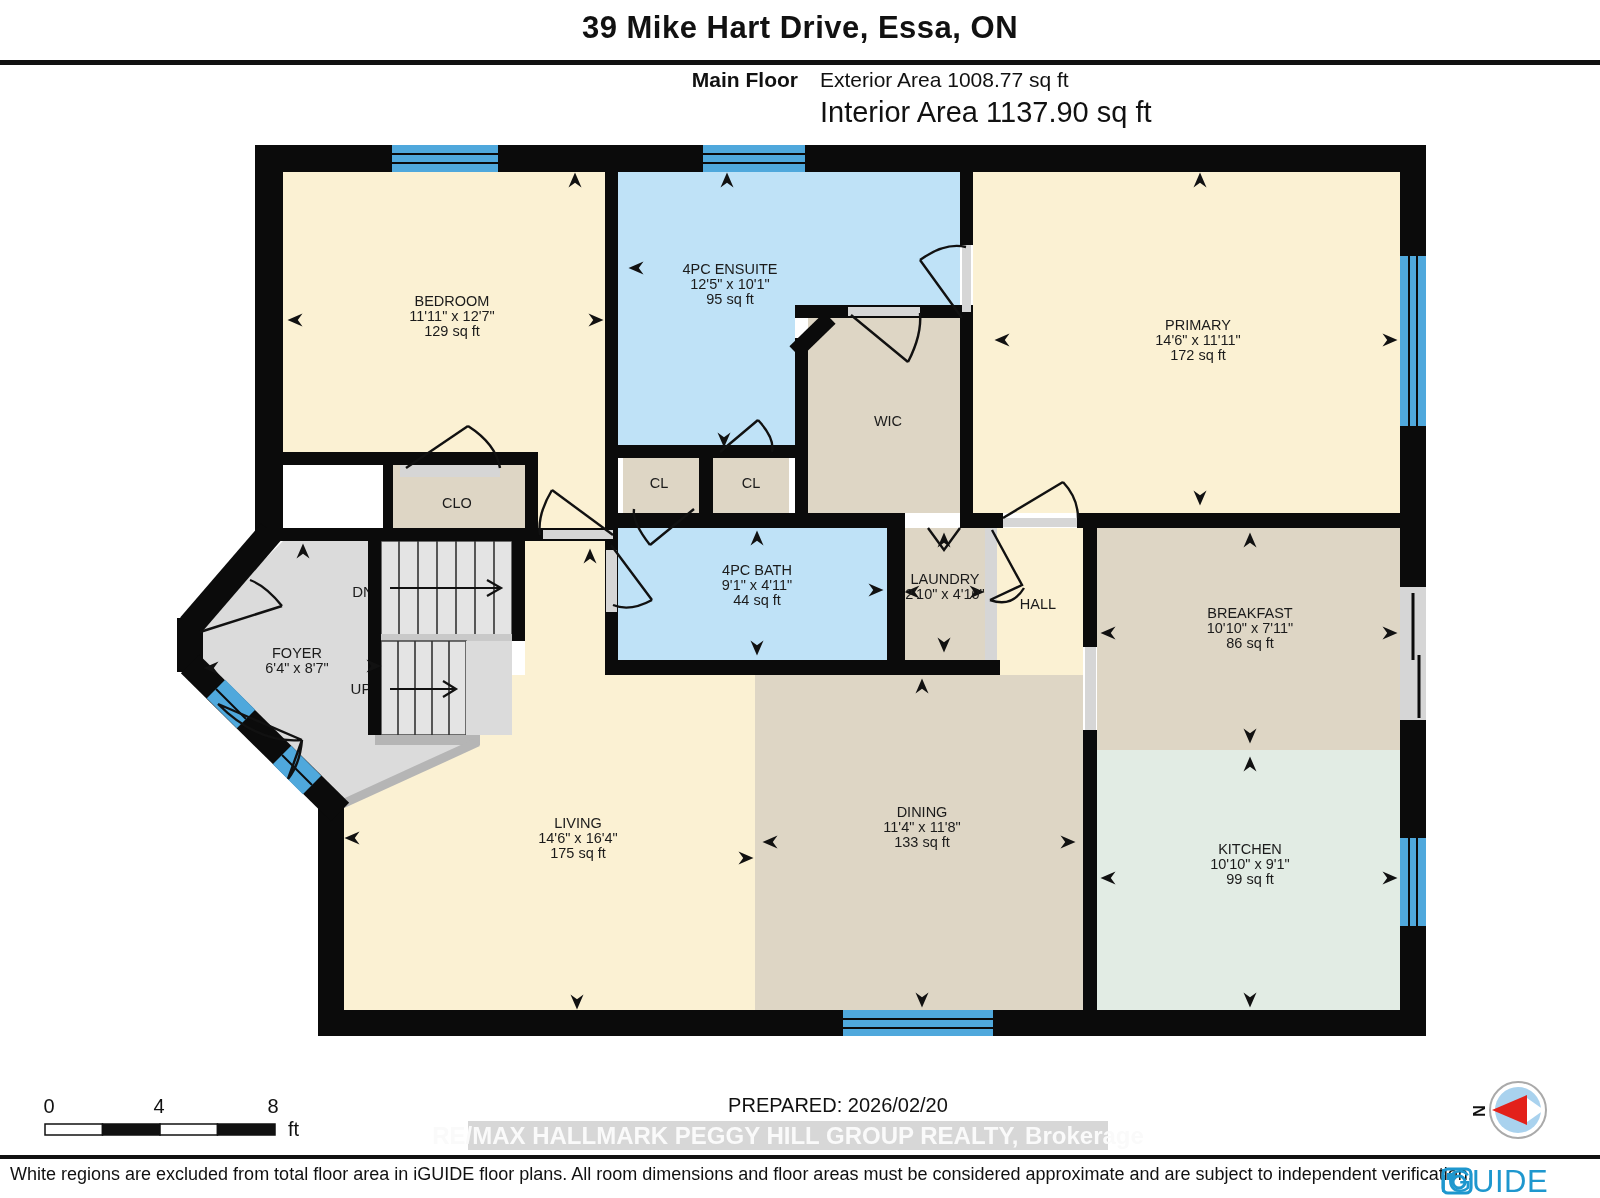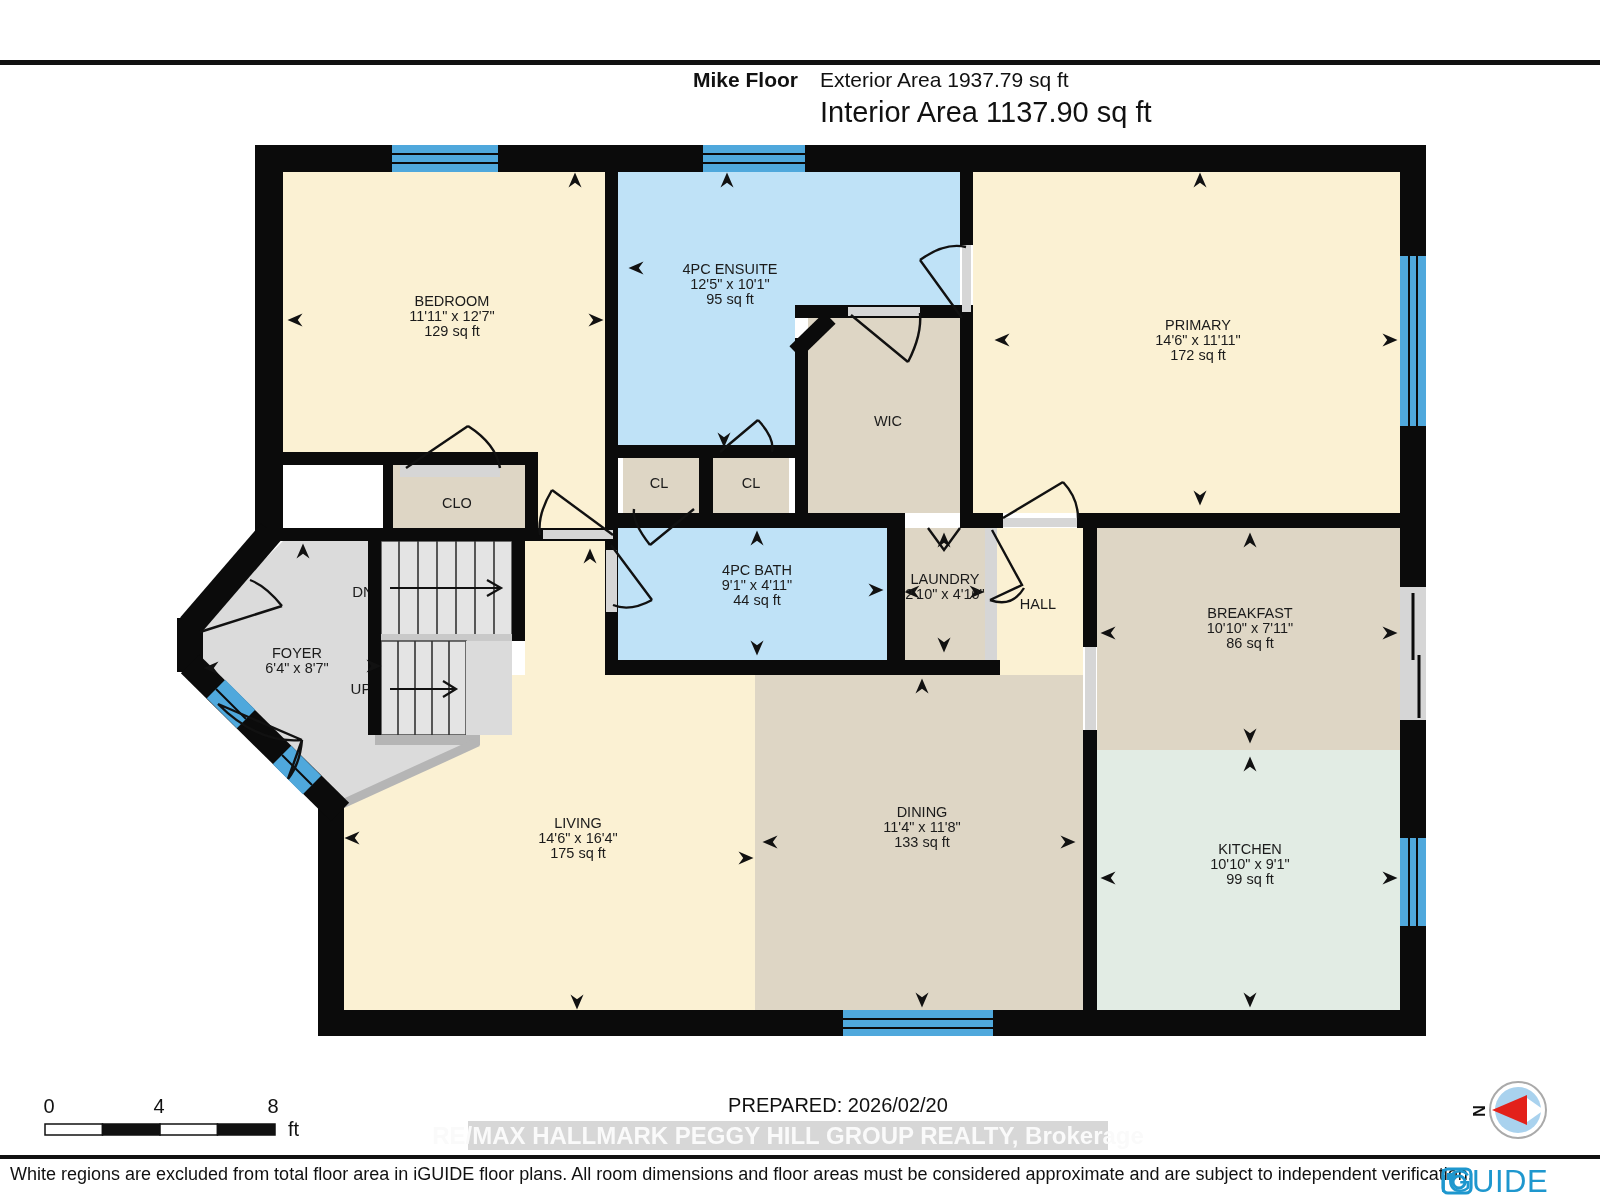--- a/index.html
+++ b/index.html
@@ -39,23 +39,24 @@
   .disclaimer{position:absolute;top:1164px;left:10px;font-size:18px;color:#111;}
   .brand{position:absolute;top:1164px;left:1440px;display:flex;align-items:center;gap:4px;}
   .brand-text{font-size:31px;color:var(--logo-blue,#1E97CE);letter-spacing:0.5px;}
   .ntext{font-size:16px;font-weight:bold;fill:#111;text-anchor:middle;font-family:"Liberation Sans",sans-serif;}
 </style>
 </head>
 <body>
 
 <div class="page">
 
+  <div class="title">39 Mike Hart Drive, Essa, ON</div>
   <div class="divider"></div>
-  <div class="floor-label">Mike Floor</div>
-  <div class="area-ext">Exterior Area 1937.79 sq ft</div>
+  <div class="floor-label">Main Floor</div>
+  <div class="area-ext">Exterior Area 1008.77 sq ft</div>
   <div class="area-int">Interior Area 1137.90 sq ft</div>
 
   <svg width="1600" height="1198" viewBox="0 0 1600 1198">
     <defs>
       <path id="arr" d="M0,-7.5 L6.5,7.5 L0,2.8 L-6.5,7.5 Z"></path>
     </defs>
 
     <g>
       <rect class="f-cream" x="283" y="172" width="322" height="280"></rect>
       <rect class="f-cream" x="530" y="452" width="75" height="76"></rect>

